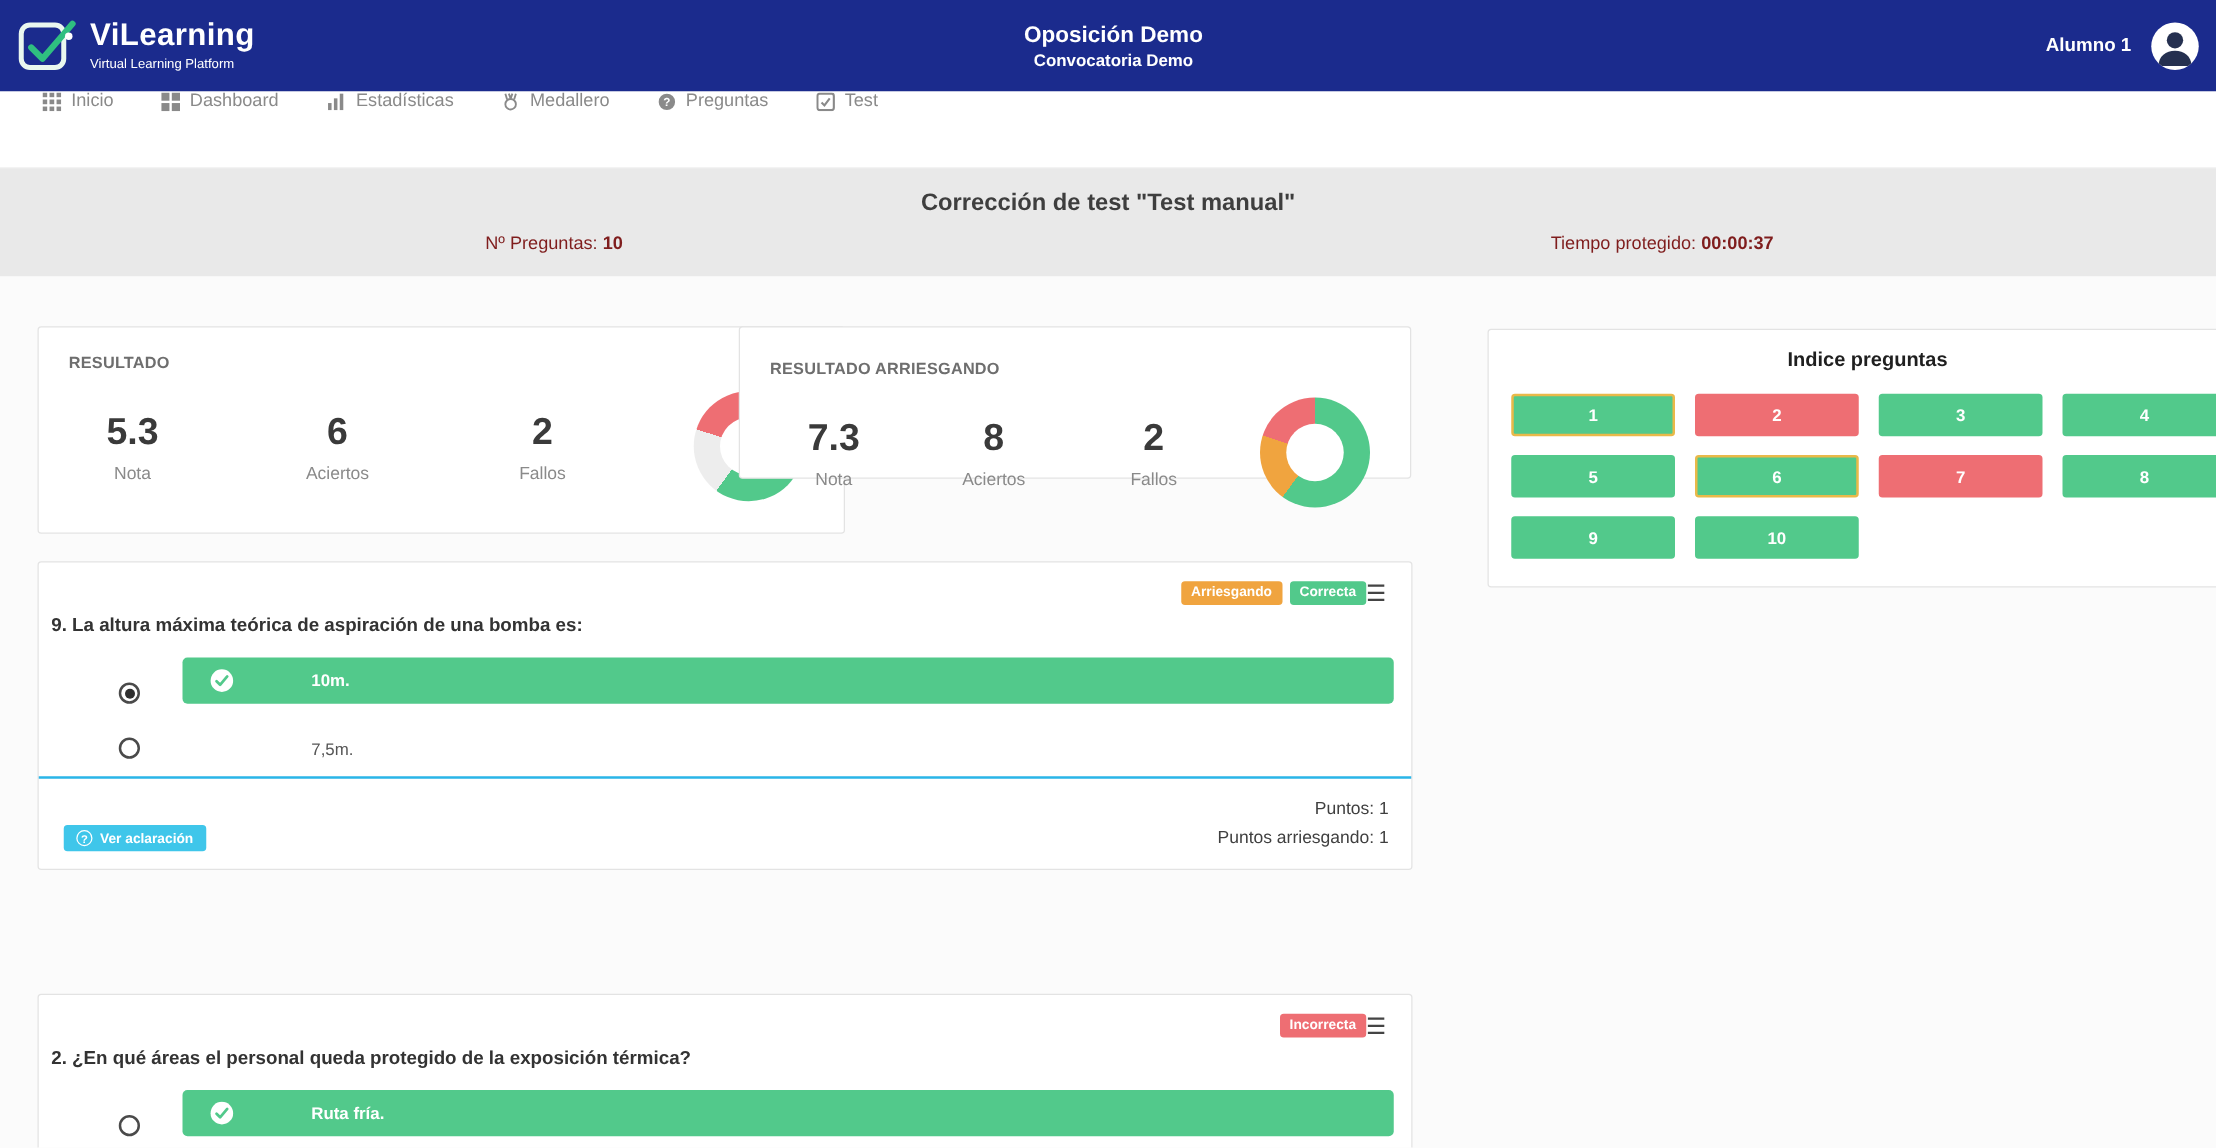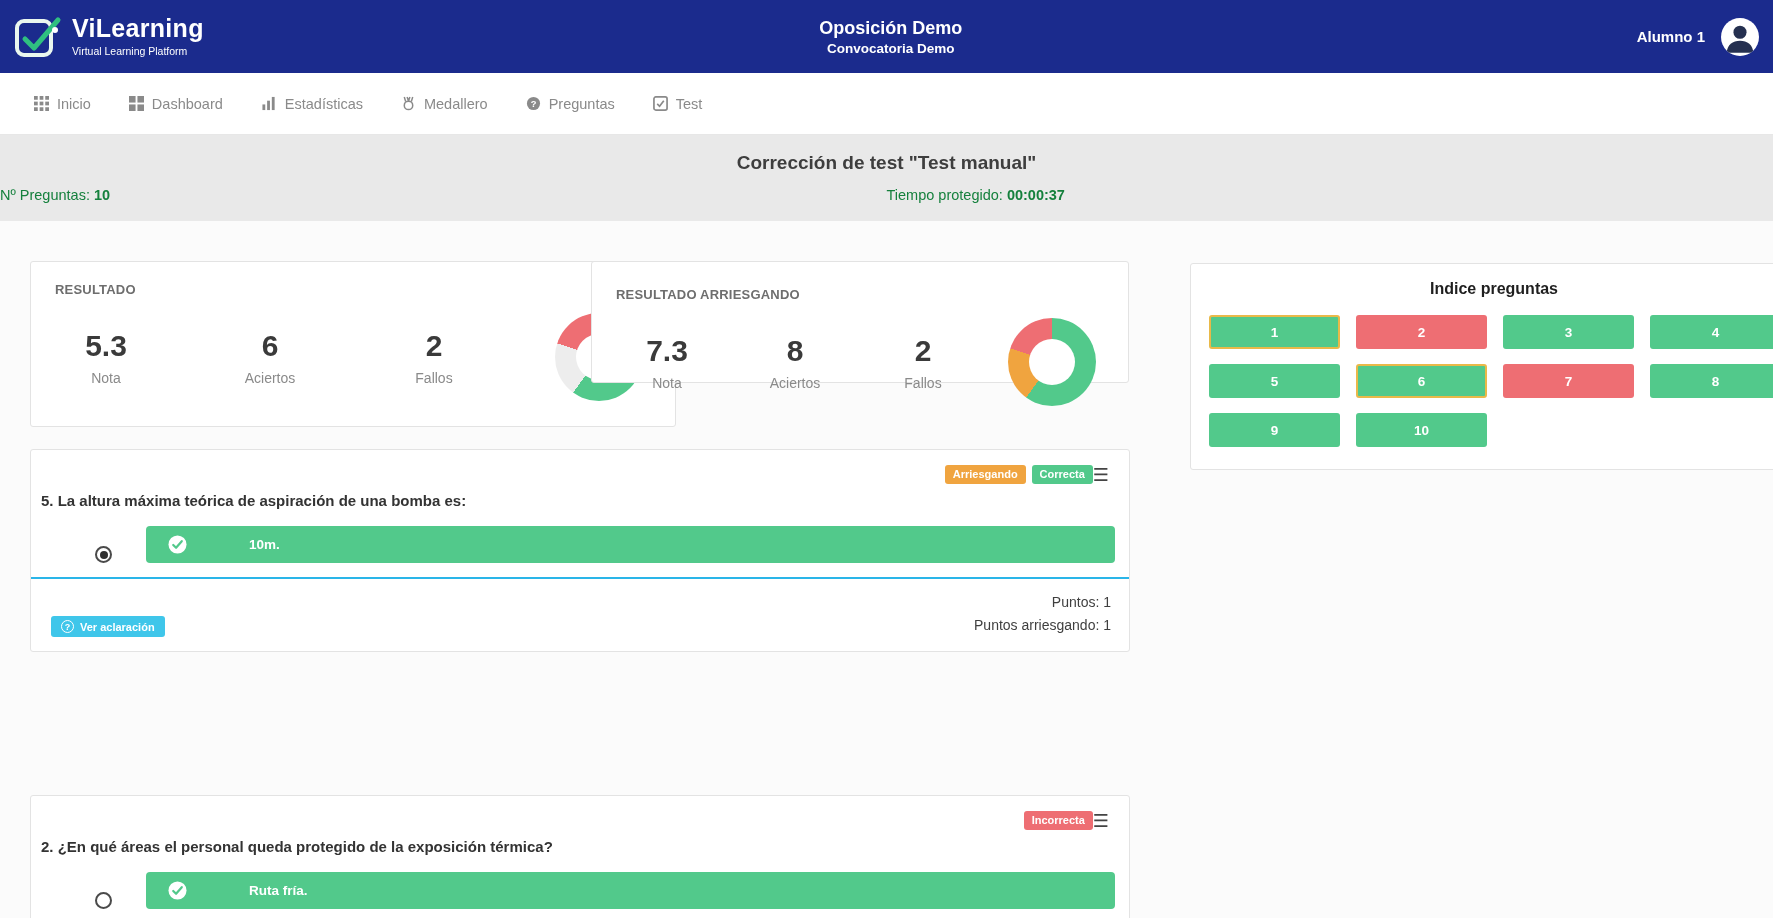--- a/index.html
+++ b/index.html
@@ -37,34 +37,34 @@
   .avatar {
     width: 38px; height: 38px; border-radius: 50%;
     background: #fff; display: flex; align-items: flex-end; justify-content: center;
     overflow: hidden; cursor: pointer;
   }
 
   
   .menu {
     height: 62px; background: #fff;
     border-bottom: 1px solid #e7e7e7;
-    display: flex; align-items: center;
+    display: flex; align-items: flex-start;
     padding: 0 34px; gap: 38px;
   }
   .menu-item {
     display: flex; align-items: center; gap: 8px;
     color: #8a8a8a; font-size: 14.5px; cursor: pointer;
   }
   .menu-item svg { display: block; }
 
   
   .band { background: #E9E9E9; padding: 17px 0 18px; }
   .band-title { text-align: center; font-size: 19px; font-weight: bold; color: #3e3e3e; }
   .band-row { display: flex; margin-top: 13px; }
-  .band-col { flex: 1; text-align: left; font-size: 14.5px; color: #15803d; }
+  .band-col { flex: 1; text-align: center; font-size: 14.5px; color: #7f1d1d; }
   .band-col b { font-weight: bold; }
 
   
   .card {
     position: absolute;
     background: #fff;
     border: 1px solid #E3E3E3;
     border-radius: 3px;
   }
   #card-res1 { left: 30px;  top: 261px; width: 646px; height: 166px; padding: 20px 24px; }
@@ -319,34 +319,38 @@
 </section>
 
 <section class="card" id="card-q1">
   <div class="q-head">
     <div class="badges">
       <span class="badge warning">Arriesgando</span>
       <span class="badge success">Correcta</span>
     </div>
     <span class="hamburger">☰</span>
   </div>
-  <div class="q-text">5. La altura máxima teórica de aspiración de una bomba es:</div>
+  <div class="q-text">9. La altura máxima teórica de aspiración de una bomba es:</div>
 
   <div class="answer-row">
     <span class="radio selected"></span>
     <div class="answer-bar correct">
       <span class="check-badge">
         <svg width="19" height="19" viewBox="0 0 20 20">
           <circle cx="10" cy="10" r="9.5" fill="#ffffff"></circle>
           <path d="M5.5 10.5 L8.5 13.5 L14.5 6.5" fill="none" stroke="#52C98B" stroke-width="2.3" stroke-linecap="round" stroke-linejoin="round"></path>
         </svg>
       </span>
       <span class="answer-text">10m.</span>
     </div>
   </div>
+  <div class="answer-row">
+    <span class="radio"></span>
+    <div class="answer-plain">7,5m.</div>
+  </div>
 
   <div class="q-footer">
     <span class="aclaracion">
       <span class="qmark">?</span>
       <span>Ver aclaración</span>
     </span>
     <div class="points">
       <div>Puntos: 1</div>
       <div>Puntos arriesgando: 1</div>
     </div>

